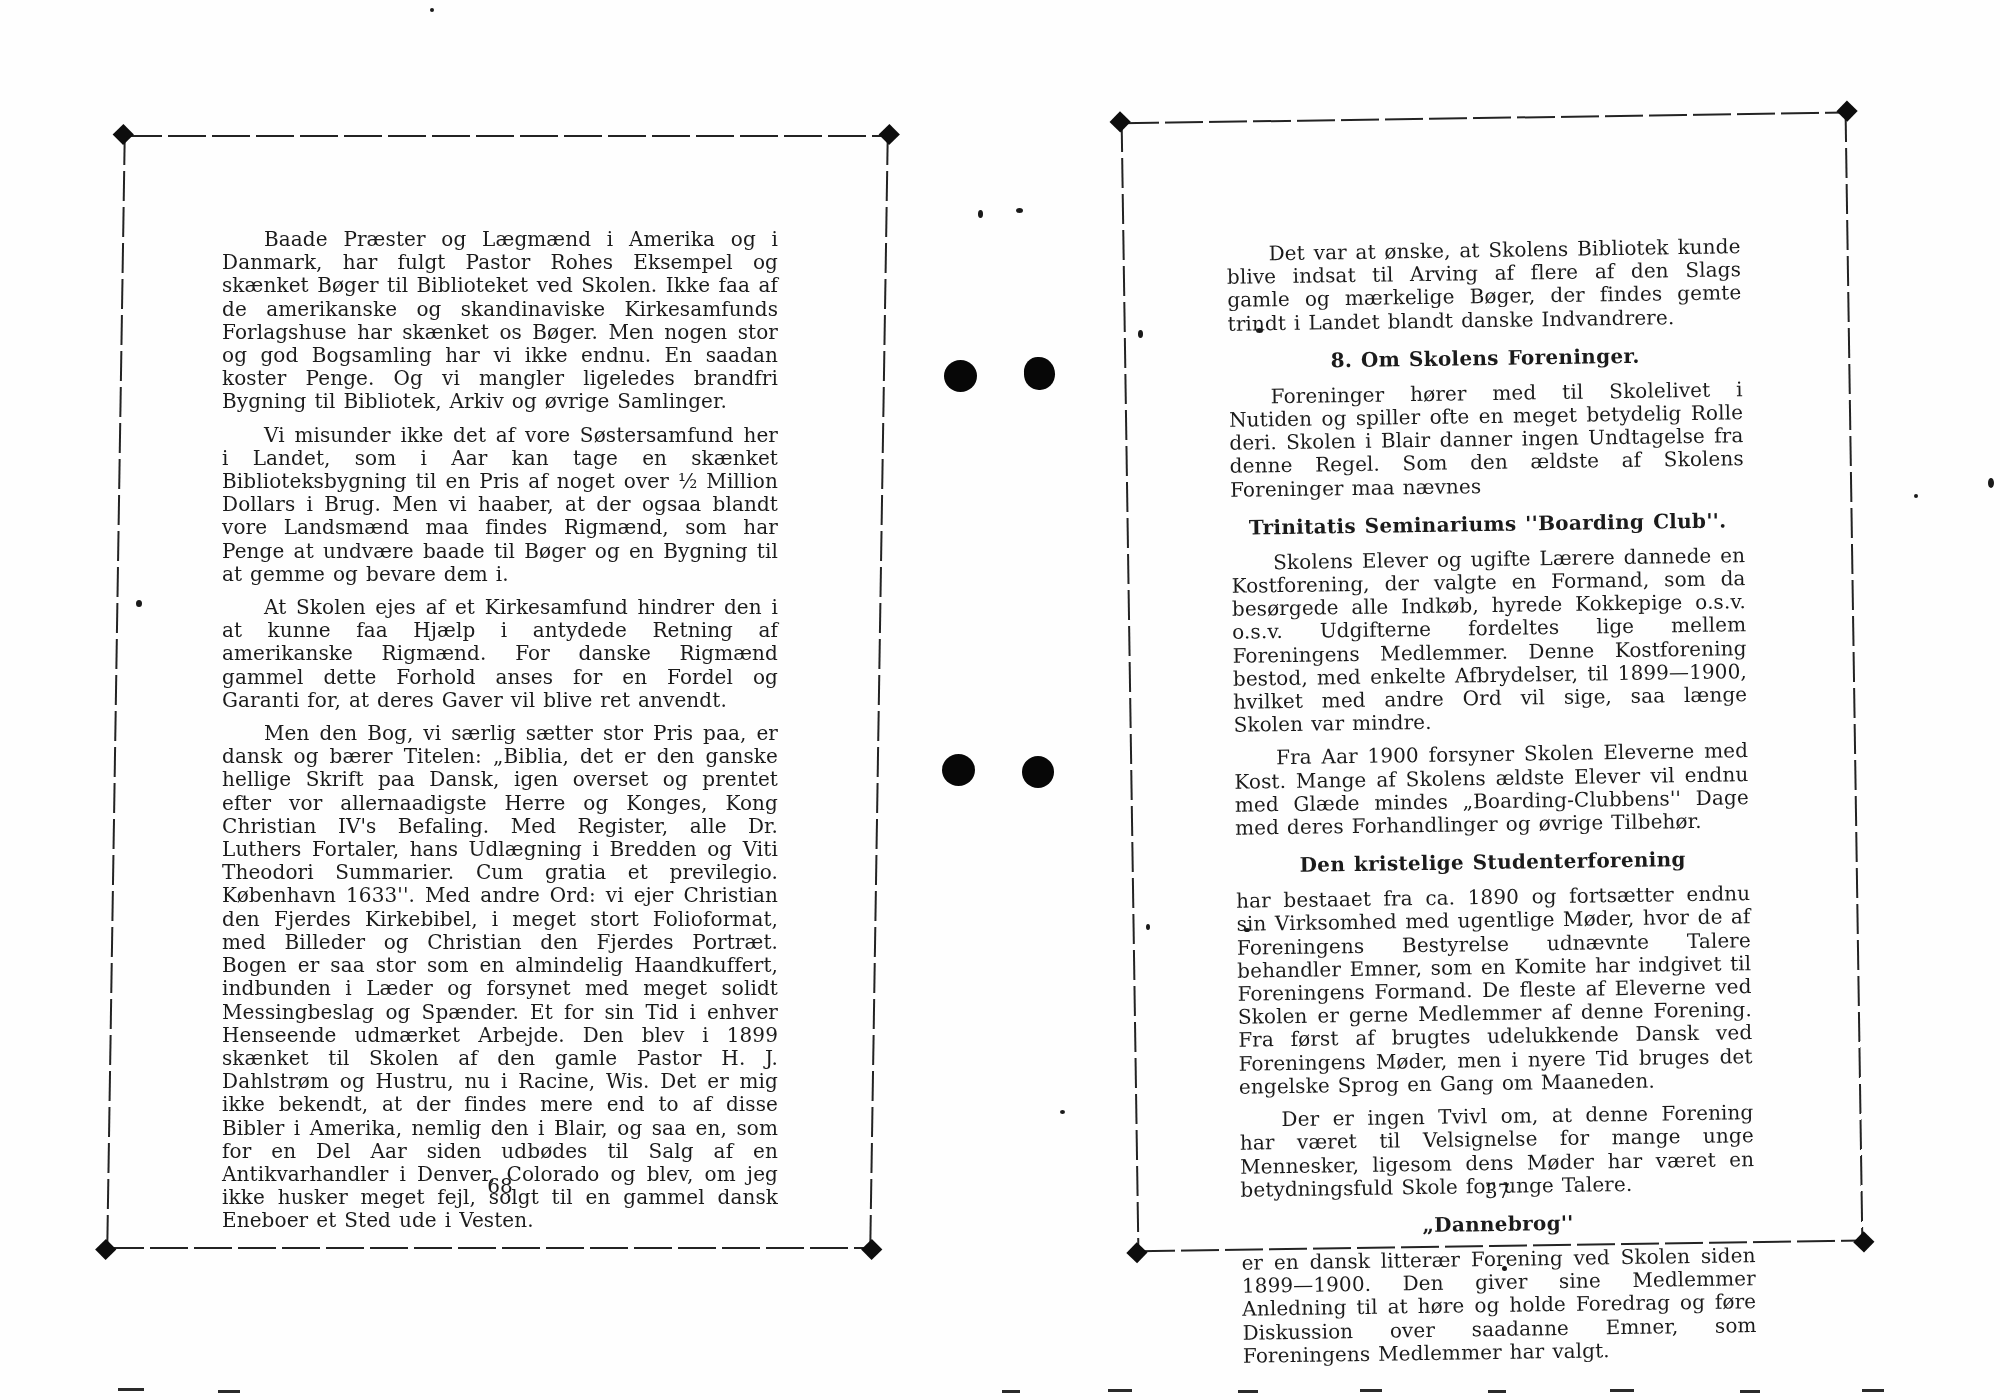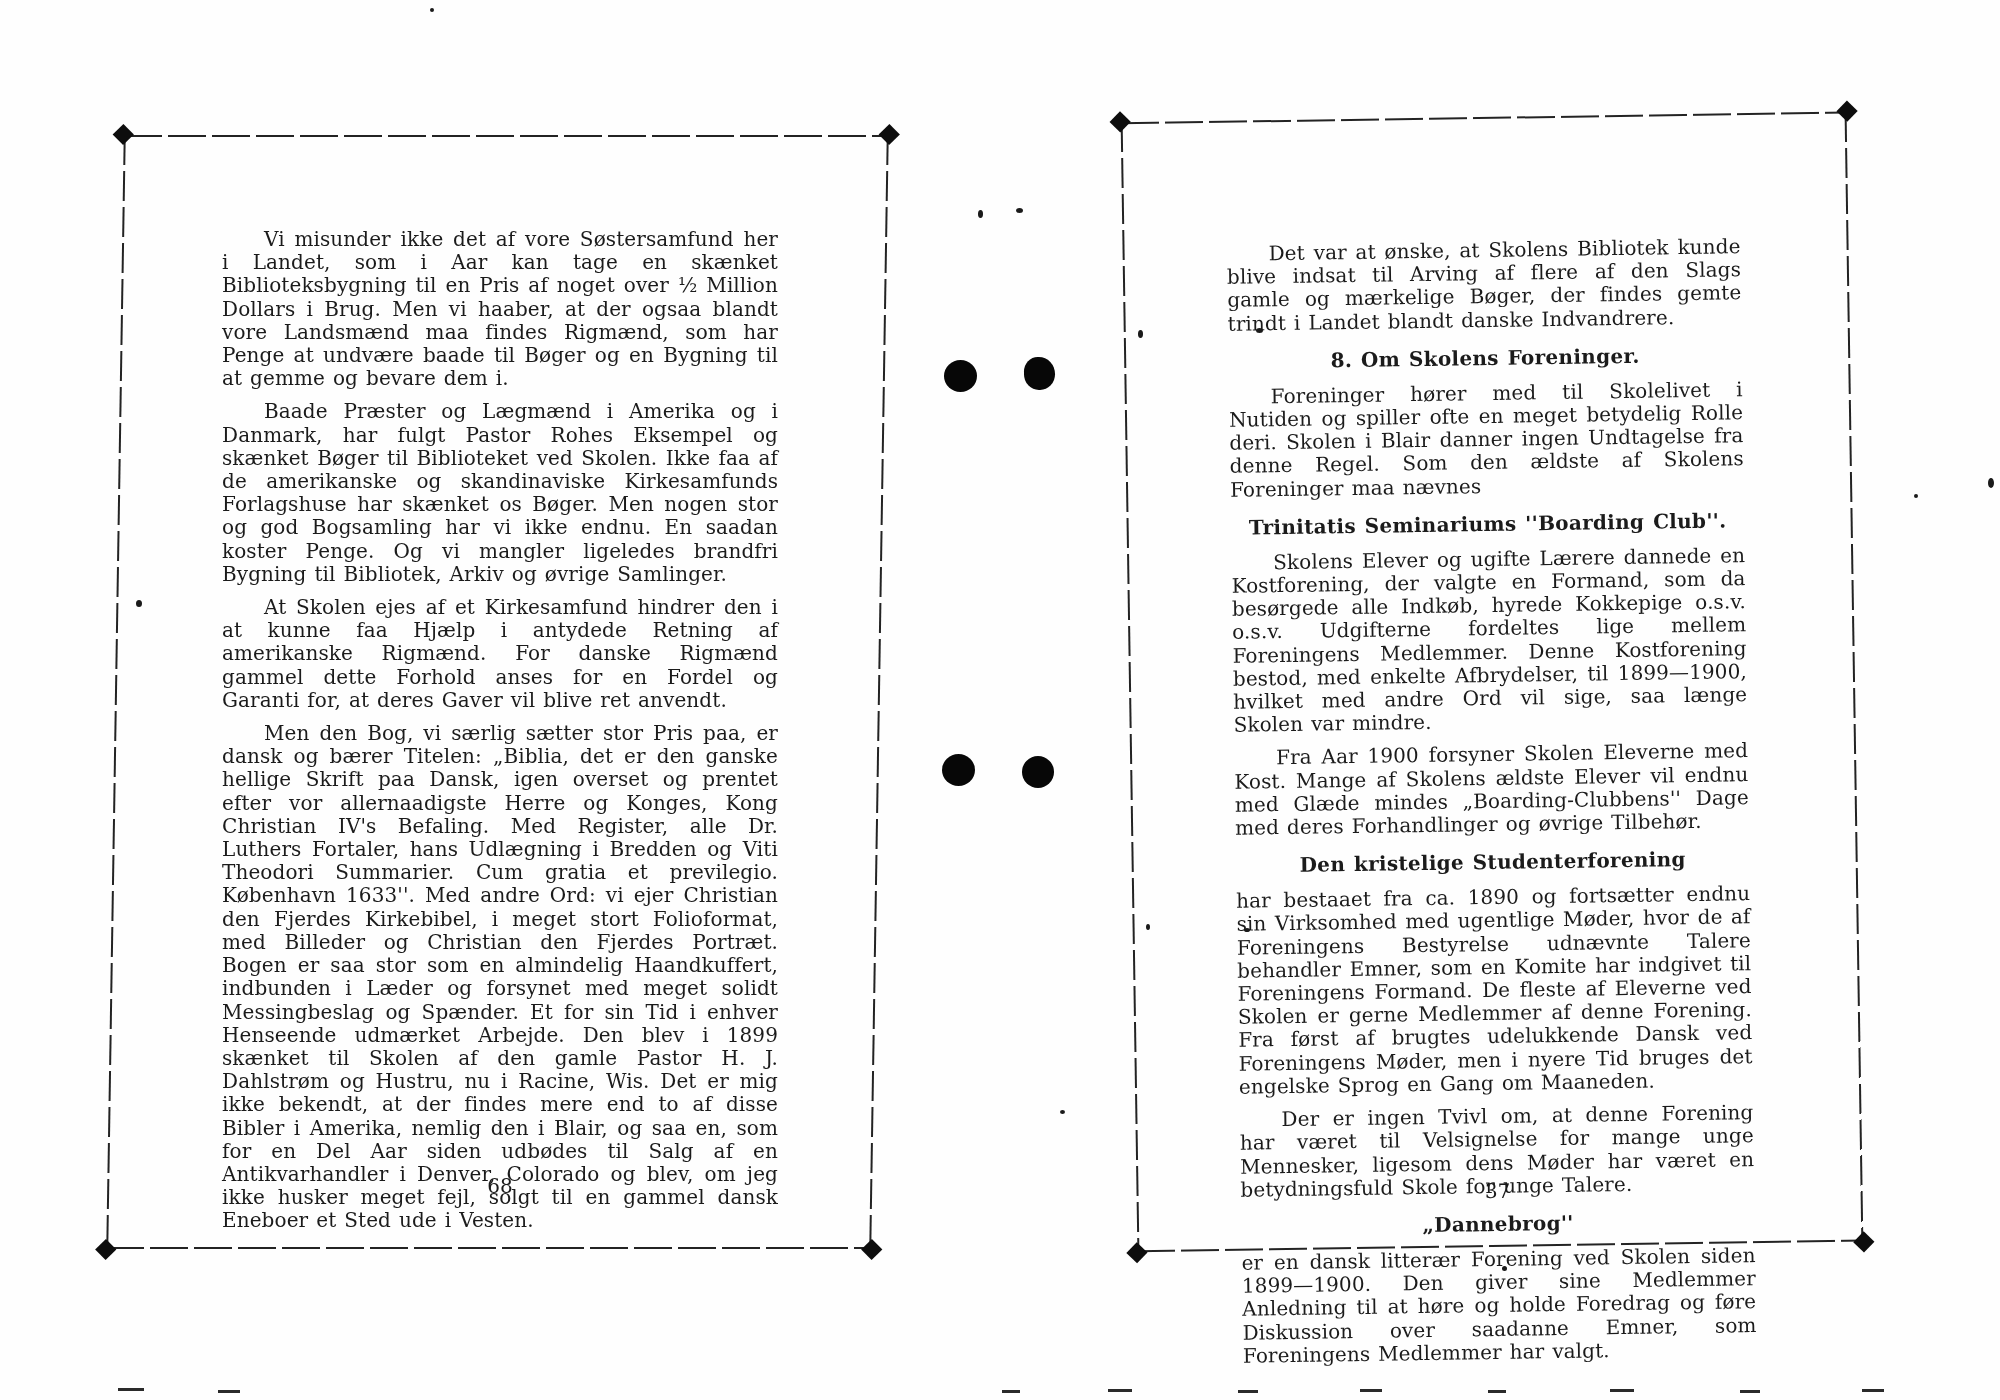--- a/index.html
+++ b/index.html
@@ -66,22 +66,22 @@
     <div class="edge h bottom"></div>
     <div class="edge v left"></div>
     <div class="edge v right"></div>
     <div class="diamond tl"></div>
     <div class="diamond tr"></div>
     <div class="diamond bl"></div>
     <div class="diamond br"></div>
   </div>
 
   <div class="textcol leftcol">
+    <p class="ind">Baade Præster og Lægmænd i Amerika og i Danmark, har fulgt Pastor Rohes Eksempel og skænket Bøger til Biblioteket ved Skolen. Ikke faa af de amerikanske og skandinaviske Kirkesamfunds Forlagshuse har skænket os Bøger. Men nogen stor og god Bogsamling har vi ikke endnu. En saadan koster Penge. Og vi mangler ligeledes brandfri Bygning til Bibliotek, Arkiv og øvrige Samlinger.</p>
     <p class="ind">Vi misunder ikke det af vore Søstersamfund her i Landet, som i Aar kan tage en skænket Biblioteksbygning til en Pris af noget over ½ Million Dollars i Brug. Men vi haaber, at der ogsaa blandt vore Landsmænd maa findes Rigmænd, som har Penge at undvære baade til Bøger og en Bygning til at gemme og bevare dem i.</p>
-    <p class="ind">Baade Præster og Lægmænd i Amerika og i Danmark, har fulgt Pastor Rohes Eksempel og skænket Bøger til Biblioteket ved Skolen. Ikke faa af de amerikanske og skandinaviske Kirkesamfunds Forlagshuse har skænket os Bøger. Men nogen stor og god Bogsamling har vi ikke endnu. En saadan koster Penge. Og vi mangler ligeledes brandfri Bygning til Bibliotek, Arkiv og øvrige Samlinger.</p>
     <p class="ind">At Skolen ejes af et Kirkesamfund hindrer den i at kunne faa Hjælp i antydede Retning af amerikanske Rigmænd. For danske Rigmænd gammel dette Forhold anses for en Fordel og Garanti for, at deres Gaver vil blive ret anvendt.</p>
     <p class="ind">Men den Bog, vi særlig sætter stor Pris paa, er dansk og bærer Titelen: „Biblia, det er den ganske hellige Skrift paa Dansk, igen overset og prentet efter vor allernaadigste Herre og Konges, Kong Christian IV's Befaling. Med Register, alle Dr. Luthers Fortaler, hans Udlægning i Bredden og Viti Theodori Summarier. Cum gratia et previlegio. København 1633''. Med andre Ord: vi ejer Christian den Fjerdes Kirkebibel, i meget stort Folioformat, med Billeder og Christian den Fjerdes Portræt. Bogen er saa stor som en almindelig Haandkuffert, indbunden i Læder og forsynet med meget solidt Messingbeslag og Spænder. Et for sin Tid i enhver Henseende udmærket Arbejde. Den blev i 1899 skænket til Skolen af den gamle Pastor H. J. Dahlstrøm og Hustru, nu i Racine, Wis. Det er mig ikke bekendt, at der findes mere end to af disse Bibler i Amerika, nemlig den i Blair, og saa en, som for en Del Aar siden udbødes til Salg af en Antikvarhandler i Denver, Colorado og blev, om jeg ikke husker meget fejl, solgt til en gammel dansk Eneboer et Sted ude i Vesten.</p>
   </div>
   <div class="pageno leftpageno">68</div>
 
   <div class="rightpage">
     <div class="frame rightframe">
       <div class="edge h top"></div>
       <div class="edge h bottom"></div>
       <div class="edge v left"></div>

